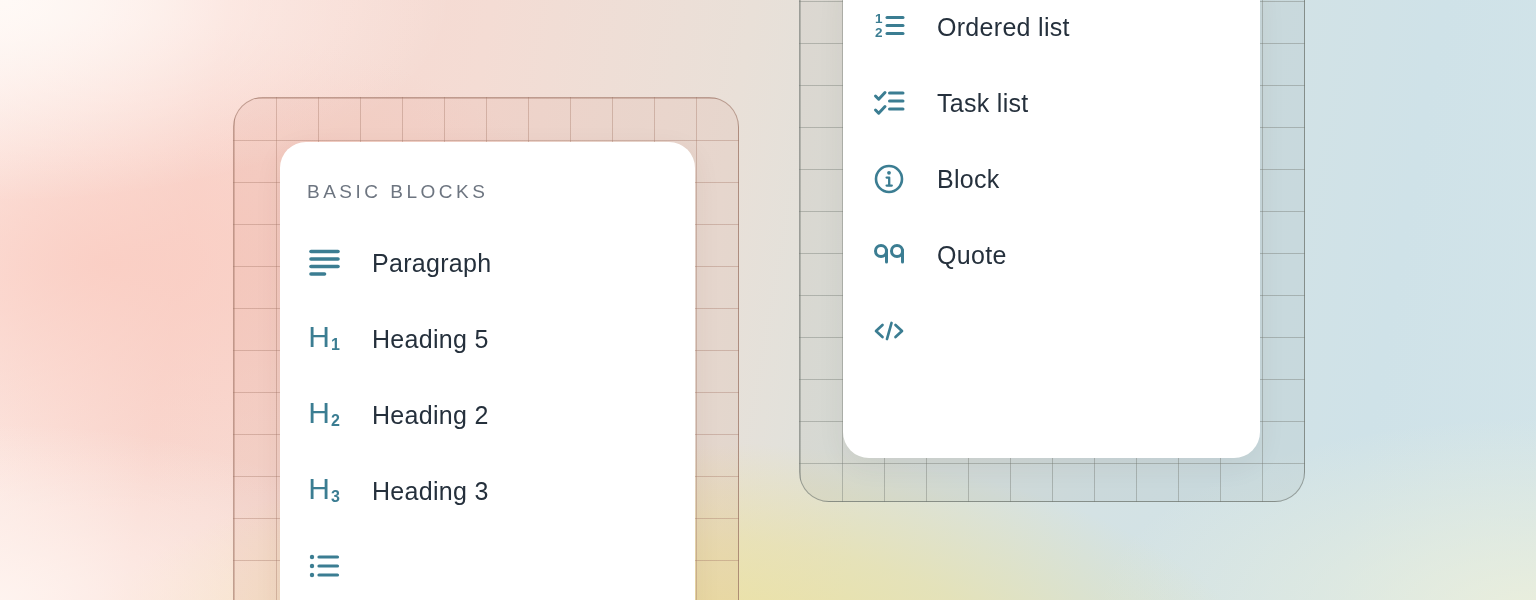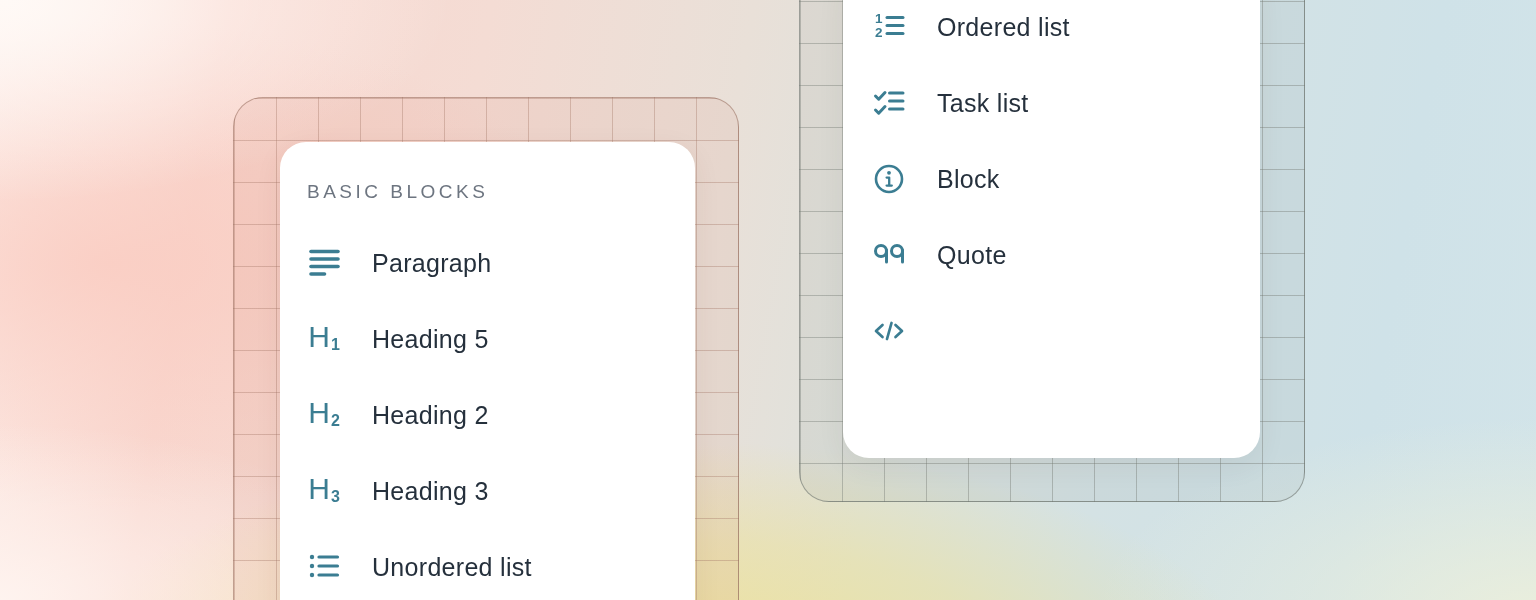--- a/index.html
+++ b/index.html
@@ -126,21 +126,20 @@
               <circle cx="5" cy="16" r="2.2"></circle>
               <circle cx="5" cy="25" r="2.2"></circle>
           </g>
           <g class="stroke-ic" stroke-width="3.2">
             <line x1="12" y1="7" x2="30.5" y2="7"></line>
             <line x1="12" y1="16" x2="30.5" y2="16"></line>
             <line x1="12" y1="25" x2="30.5" y2="25"></line>
           </g>
         </svg>
       </span>
-      <span class="menu-label">Unordered list</span>
     </div>
   </div>
 
   <div class="card card-right">
 
     <div class="menu-row">
       <span class="icon-box">
         <svg width="34" height="34" viewBox="0 0 34 34">
           <text class="svg-digit" x="3" y="13">1</text>
           <text class="svg-digit" x="3" y="27">2</text>

